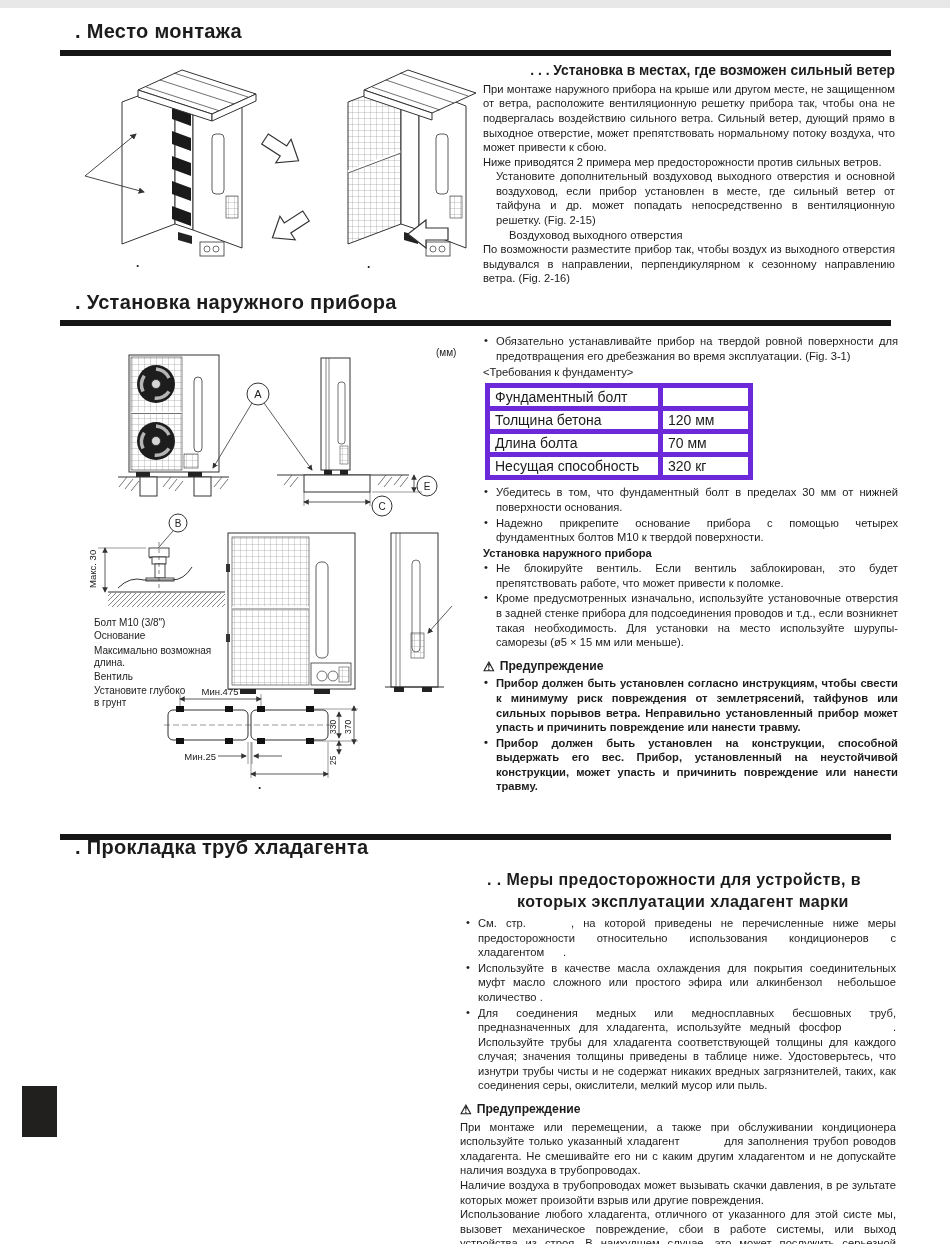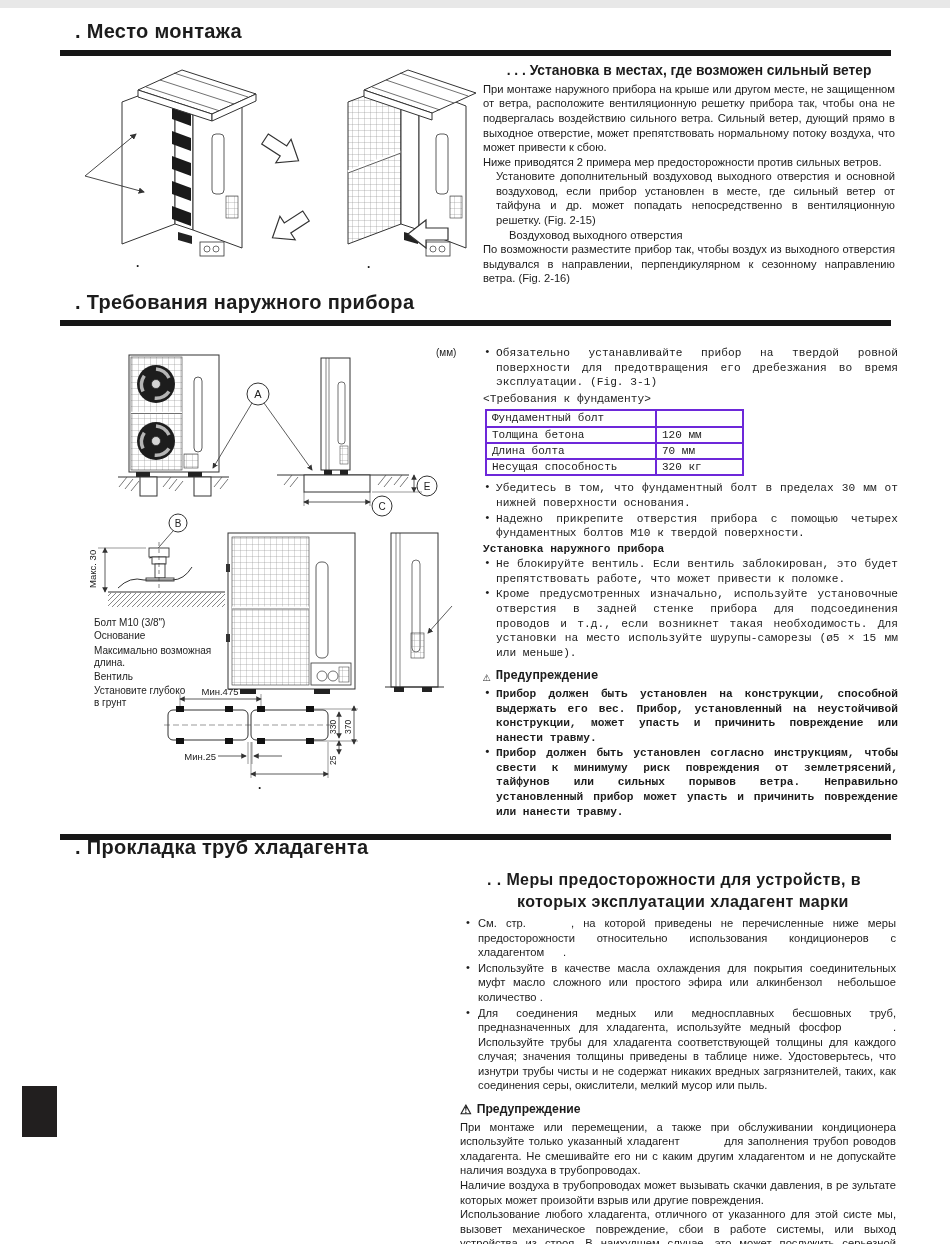--- a/index.html
+++ b/index.html
@@ -1,33 +1,33 @@
 <!DOCTYPE html>
 <html><head>
 <meta charset="utf-8">
 <style>
   html,body{margin:0;padding:0;background:#e8e8e8;}
   .page{position:relative;width:950px;height:1244px;background:#ffffff;
         font-family:"Liberation Sans",sans-serif;color:#1c1c1c;overflow:hidden;margin:8px auto;}
   .sec-title{position:absolute;left:75px;font-weight:bold;font-size:20px;letter-spacing:.3px;white-space:nowrap;}
   .rule{position:absolute;left:60px;width:831px;height:6px;background:#161616;}
   .col{position:absolute;}
-  .h-sub{font-weight:bold;font-size:13.8px;margin:0 0 2px 0;text-align:center;}
+  .h-sub{font-weight:bold;font-size:13.8px;margin:0 0 2px 0;text-align:right;}
   .bt{font-size:11.2px;line-height:1.3;text-align:justify;}
   .bt p{margin:0;}
   .ind1{padding-left:13px;}
   .ind2{padding-left:26px;}
   .bullet{position:relative;padding-left:13px;margin-bottom:1px;}
   .bullet::before{content:"•";position:absolute;left:1px;top:-1px;}
   .sec3 .bullet{padding-left:18px;}
   .sec3 .bullet::before{left:6px;}
   .subhead{font-weight:bold;font-size:11.2px;margin:1px 0;}
   .reqline{margin:2px 0 1px 0;}
   .ftable{border-collapse:collapse;margin:3px 0 5px 2px;}
-  .ftable td{border:2px solid #6d28d9;font-size:11px;padding:0 5px;height:14px;}
+  .ftable td{border:5px solid #6d28d9;font-size:14px;padding:0 5px;height:14px;}
   .ftable td.v{width:75px;}
   .ftable td.k{width:158px;}
   .warn-title{display:flex;align-items:center;gap:5px;font-weight:bold;font-size:12.2px;margin:9px 0 2px 0;}
   .warn-icon{font-size:13px;line-height:1;}
   .bold{font-weight:bold;}
   .sec3-h{font-weight:bold;font-size:16px;line-height:1.35;letter-spacing:.4px;margin:0 0 4px 0;padding-left:27px;}
   .sec3-h .l2{display:block;padding-left:30px;}
   .wp{margin:0;}
   .tab-marker{position:absolute;left:22px;top:1078px;width:35px;height:51px;background:#221f1f;}
   .figdot{position:absolute;font-size:12px;font-weight:bold;}
@@ -117,21 +117,21 @@
     <p>При монтаже наружного прибора на крыше или другом месте, не защищенном от ветра, расположите вентиляционную решетку прибора так, чтобы она не подвергалась воздействию сильного ветра. Сильный ветер, дующий прямо в выходное отверстие, может препятствовать нормальному потоку воздуха, что может привести к сбою.</p>
     <p>Ниже приводятся 2 примера мер предосторожности против сильных ветров.</p>
     <p class="ind1">Установите дополнительный воздуховод выходного отверстия и основной воздуховод, если прибор установлен в месте, где сильный ветер от тайфуна и др. может попадать непосредственно в вентиляционную решетку. (Fig. 2-15)</p>
     <p class="ind2">Воздуховод выходного отверстия</p>
     <p>По возможности разместите прибор так, чтобы воздух из выходного отверстия выдувался в направлении, перпендикулярном к сезонному направлению ветра. (Fig. 2-16)</p>
   </div>
 
   <span class="figdot" style="left:136px;top:248px;">.</span>
   <span class="figdot" style="left:367px;top:249px;">.</span>
 
-  <div class="sec-title" style="top:283px;">. Требования наружного прибора</div>
+  <div class="sec-title" style="top:283px;">. Установка наружного прибора</div>
   <div class="rule" style="top:312px;"></div>
 
   <svg style="left:60px;top:326px;" width="420" height="462" viewBox="0 0 420 462">
 
     <g stroke="#333" fill="none" stroke-width="1">
       <rect x="69" y="21" width="90" height="117" fill="#ffffff"></rect>
       <rect x="71" y="23" width="51" height="113" fill="url(#fin2)" stroke-width="0.6"></rect>
       <line x1="71" y1="79" x2="122" y2="79" stroke="#ffffff" stroke-width="2.5"></line>
       <line x1="71" y1="79.5" x2="122" y2="79.5" stroke="#333" stroke-width="0.7"></line>
       <g>
@@ -281,21 +281,21 @@
       <line x1="294" y1="372" x2="294" y2="410" marker-start="url(#ah)" marker-end="url(#ah)" stroke-width="0.8"></line>
       <text transform="translate(291,400) rotate(-90)" font-size="8.5" stroke="none">370</text>
       <line x1="279" y1="407" x2="279" y2="420" marker-start="url(#ah)" marker-end="url(#ah)" stroke-width="0.8"></line>
       <text transform="translate(276,431) rotate(-90)" font-size="8.5" stroke="none">25</text>
       <line x1="191" y1="408" x2="191" y2="444" stroke-width="0.5"></line>
       <line x1="268" y1="408" x2="268" y2="444" stroke-width="0.5"></line>
       <line x1="191" y1="440" x2="268" y2="440" marker-start="url(#ah)" marker-end="url(#ah)" stroke-width="0.8"></line>
     </g>
   </svg>
 
-  <div class="col bt" style="left:483px;top:338px;width:415px;font-family:Liberation Mono, monospace;">
+  <div class="col bt" style="left:483px;top:326px;width:415px;">
     <div class="bullet">Обязательно устанавливайте прибор на твердой ровной поверхности для предотвращения его дребезжания во время эксплуатации. (Fig. 3-1)</div>
     <div class="reqline">&lt;Требования к фундаменту&gt;</div>
     <table class="ftable">
       <tbody>
           <tr>
         <td class="k">Фундаментный болт</td>
         <td class="v"></td>
       </tr>
       <tr>
         <td class="k">Толщина бетона</td>
@@ -305,30 +305,30 @@
         <td class="k">Длина болта</td>
         <td class="v">70 мм</td>
       </tr>
       <tr>
         <td class="k">Несущая способность</td>
         <td class="v">320 кг</td>
       </tr>
     </tbody>
       </table>
     <div class="bullet">Убедитесь в том, что фундаментный болт в пределах 30 мм от нижней поверхности основания.</div>
-    <div class="bullet">Надежно прикрепите отверстия прибора с помощью четырех фундаментных болтов M10 к твердой поверхности.</div>
+    <div class="bullet">Надежно прикрепите основание прибора с помощью четырех фундаментных болтов M10 к твердой поверхности.</div>
     <div class="subhead">Установка наружного прибора</div>
     <div class="bullet">Не блокируйте вентиль. Если вентиль заблокирован, это будет препятствовать работе, что может привести к поломке.</div>
     <div class="bullet">Кроме предусмотренных изначально, используйте установочные отверстия в задней стенке прибора для подсоединения проводов и т.д., если возникнет такая необходимость. Для установки на место используйте шурупы-саморезы (ø5 × 15 мм или меньше).</div>
     <div class="warn-title">
       <span class="warn-icon">⚠</span>
       <span>Предупреждение</span>
     </div>
+    <div class="bullet bold">Прибор должен быть установлен согласно инструкциям, чтобы свести к минимуму риск повреждения от землетрясений, тайфунов или сильных порывов ветра. Неправильно установленный прибор может упасть и причинить повреждение или нанести травму.</div>
     <div class="bullet bold">Прибор должен быть установлен на конструкции, способной выдержать его вес. Прибор, установленный на неустойчивой конструкции, может упасть и причинить повреждение или нанести травму.</div>
-    <div class="bullet bold">Прибор должен быть установлен согласно инструкциям, чтобы свести к минимуму риск повреждения от землетрясений, тайфунов или сильных порывов ветра. Неправильно установленный прибор может упасть и причинить повреждение или нанести травму.</div>
   </div>
 
   <span class="figdot" style="left:258px;top:770px;">.</span>
 
   <div class="sec-title" style="top:828px;">. Прокладка труб хладагента</div>
   <div class="rule" style="top:826px;"></div>
 
   <div class="col bt sec3" style="left:460px;top:861px;width:436px;">
     <div class="sec3-h">
       <span>. . Меры предосторожности для устройств, в</span>

